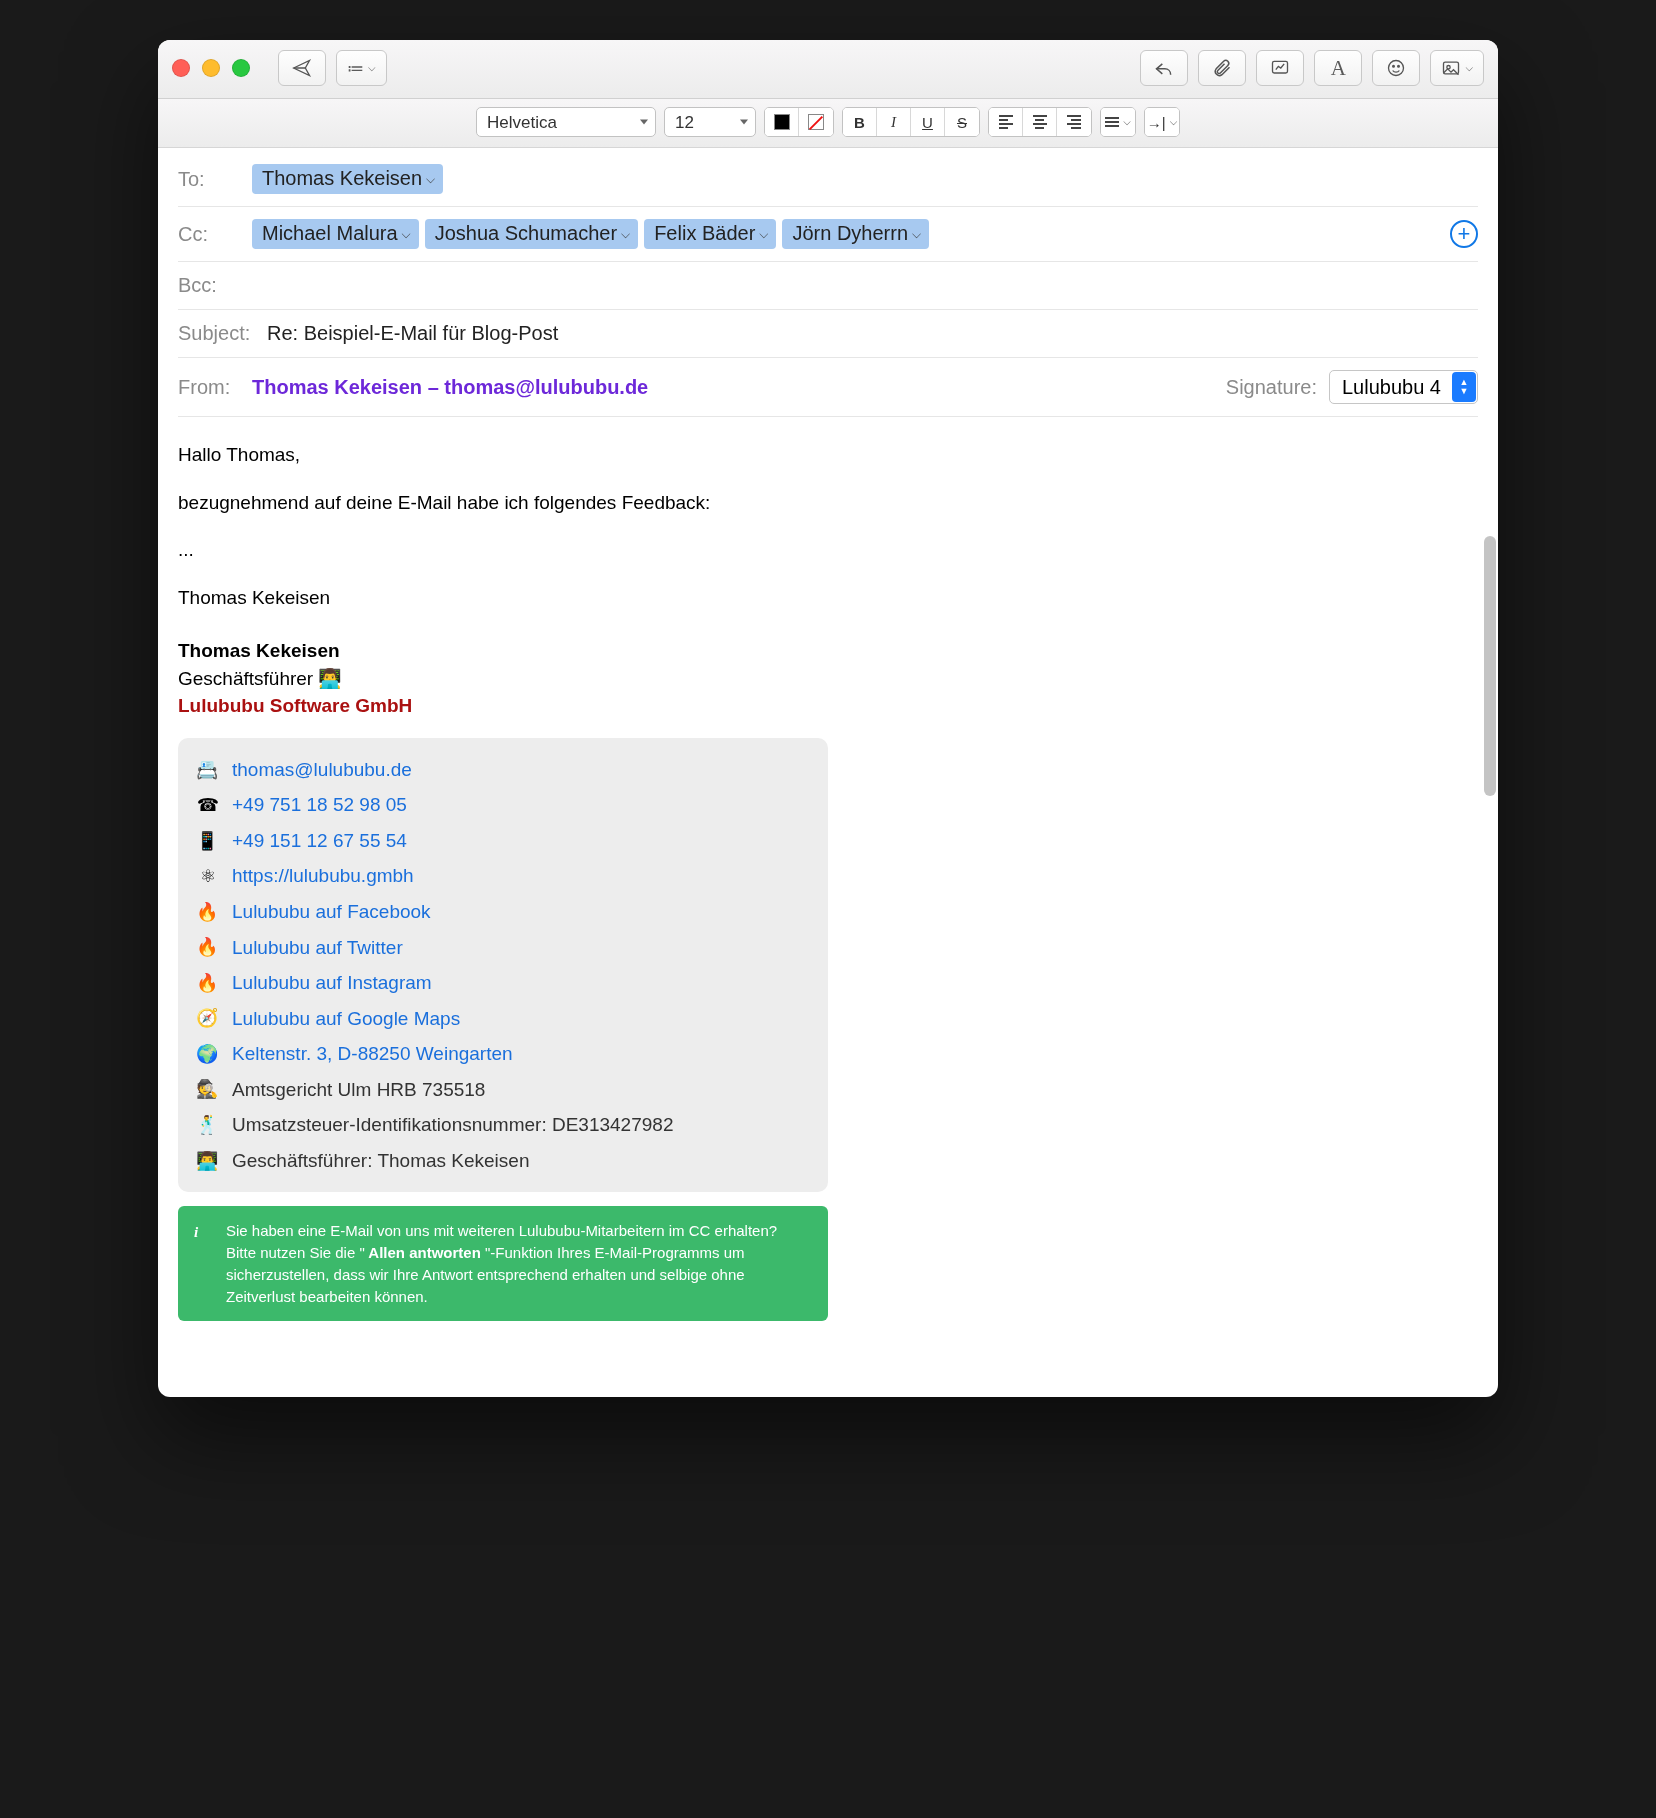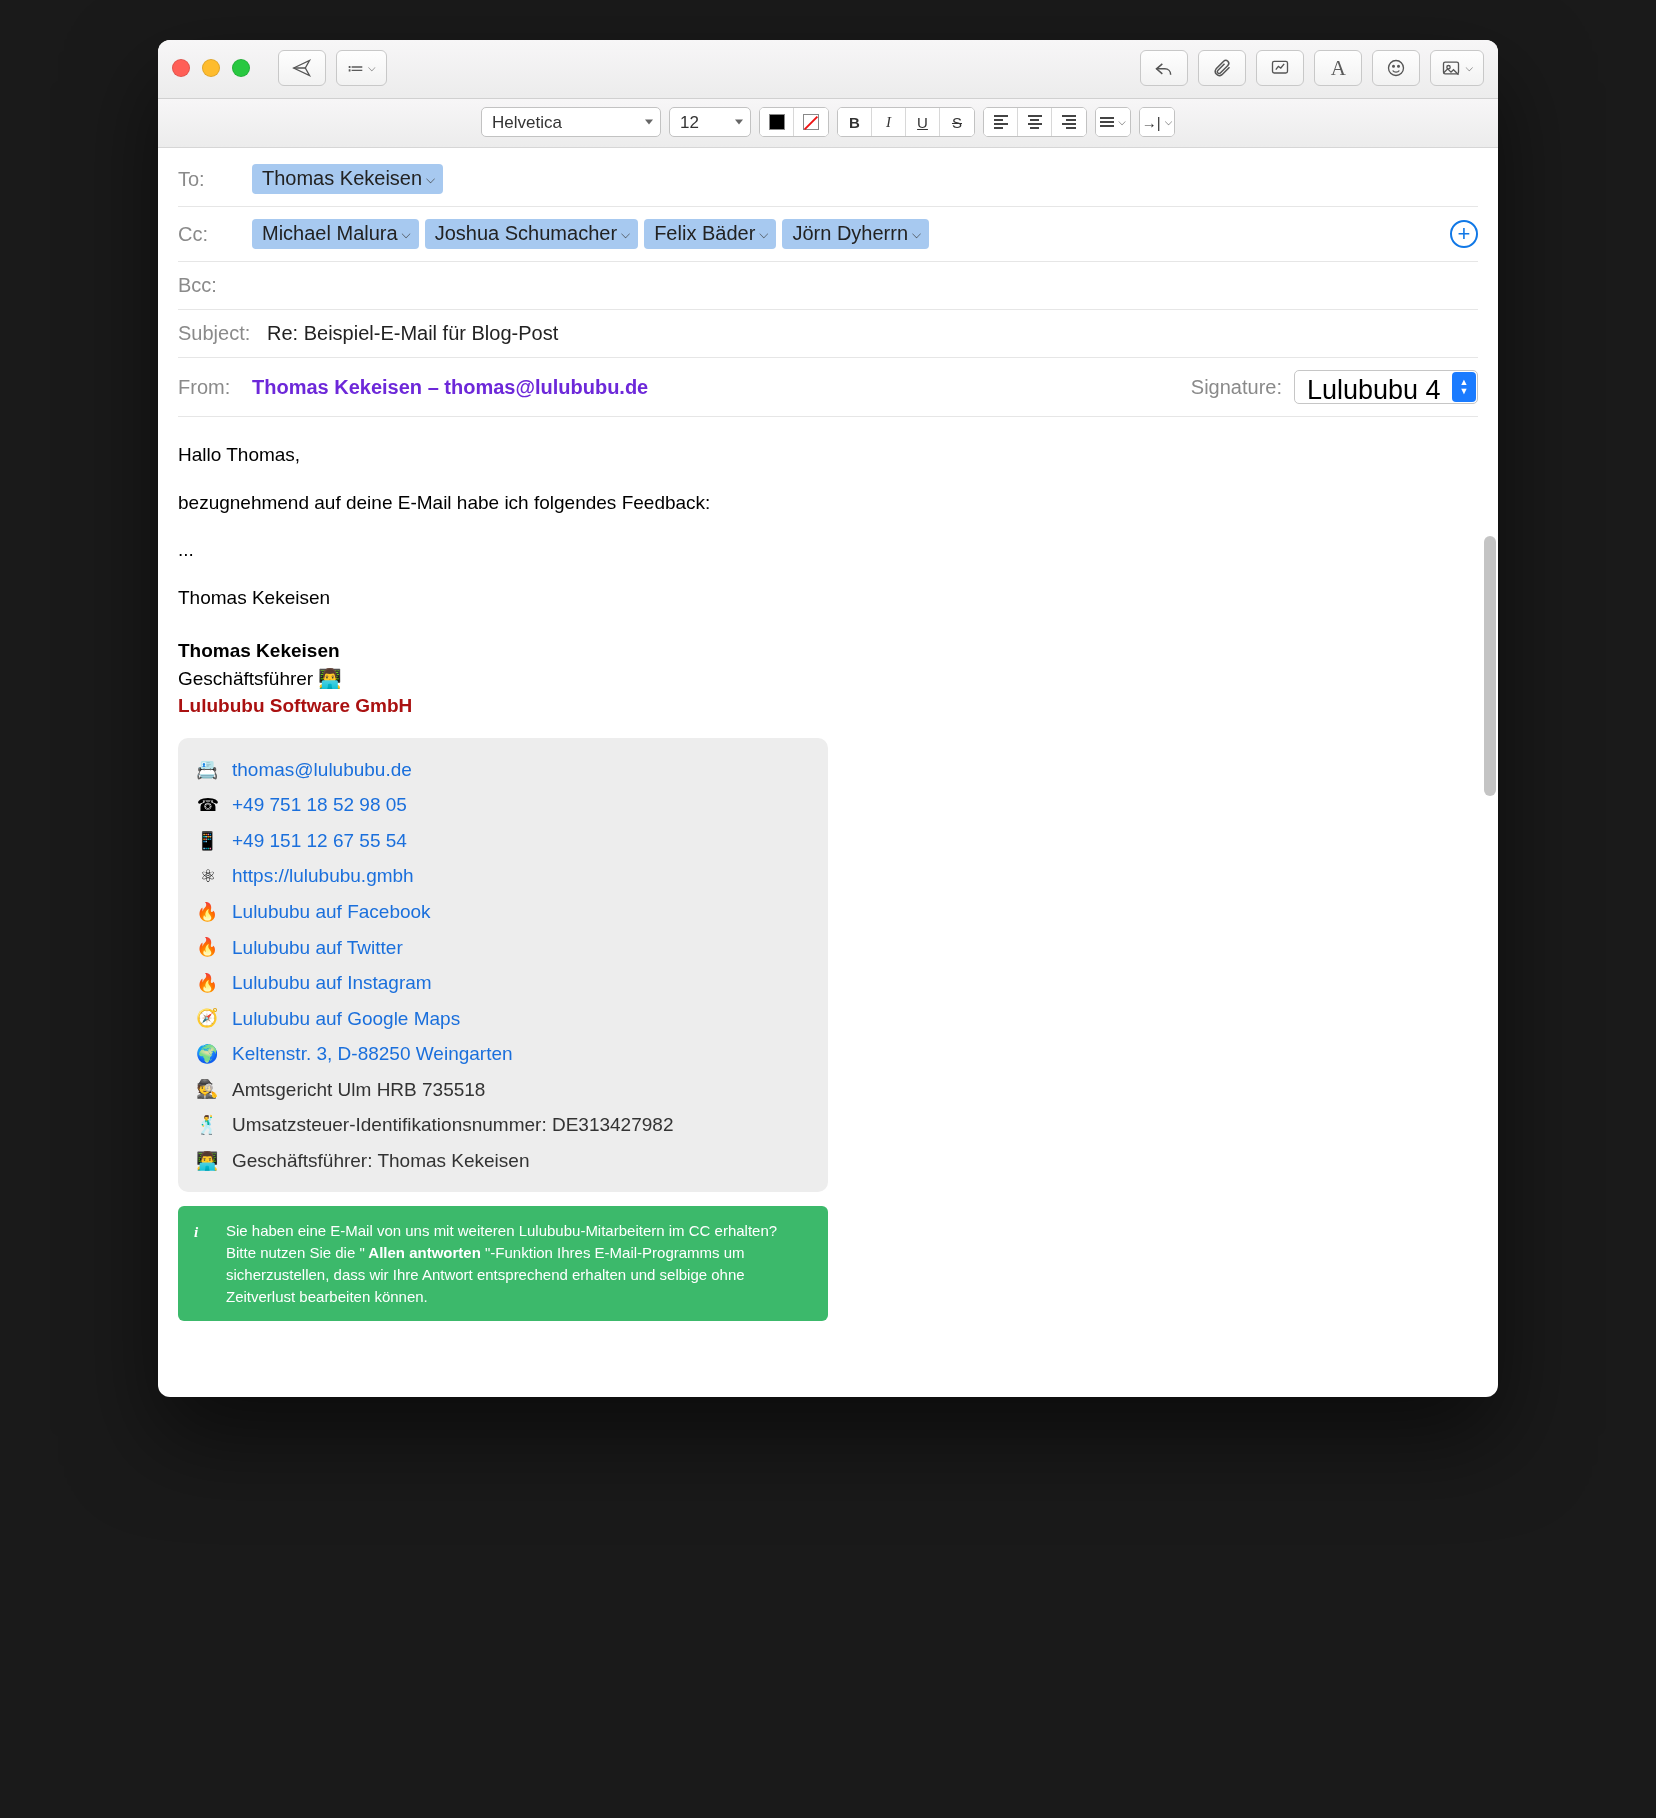--- a/index.html
+++ b/index.html
@@ -100,21 +100,21 @@
     margin-left:auto; width:28px;height:28px;
     border:2px solid #1178e6; border-radius:50%;
     display:flex;align-items:center;justify-content:center;
     color:#1178e6; font-size:22px; font-weight:300; line-height:1;
     cursor:pointer;
   }
   .fromval { color:#6d28d9;font-weight:bold; }
   .siglabel { color:#8a8a8a; margin-left:auto; margin-right:8px;}
   .sigsel {
     border:1px solid #c6c6c6; border-radius:5px; padding:4px 36px 4px 12px;
-    font-size:27px; background:#fff; cursor:pointer; height:34px;
+    font-size:20px; background:#fff; cursor:pointer; height:34px;
     appearance:none;
   }
   .sigwrap { position:relative; display:inline-block; }
   .sigwrap .arrows {
     position:absolute; right:2px; top:2px; bottom:2px; width:24px;
     background:#1a7bff; border-radius:4px;
     display:flex; flex-direction:column; align-items:center; justify-content:center;
     color:#fff; font-size:9px; line-height:1; pointer-events:none;
   }
 
@@ -220,21 +220,21 @@
     </button>
   </div>
 
   <div class="formatbar">
     <span class="selwrap">
       <select class="fselect" style="width:180px">
         <option>Helvetica</option>
       </select>
     </span>
     <span class="selwrap">
-      <select class="fselect" style="width:82px">
+      <select class="fselect" style="width:92px">
         <option>12</option>
       </select>
     </span>
     <div class="btngrp">
       <button>
           <span class="swatch black"></span>
         </button>
       <button>
           <span class="swatch white"></span>
         </button>

